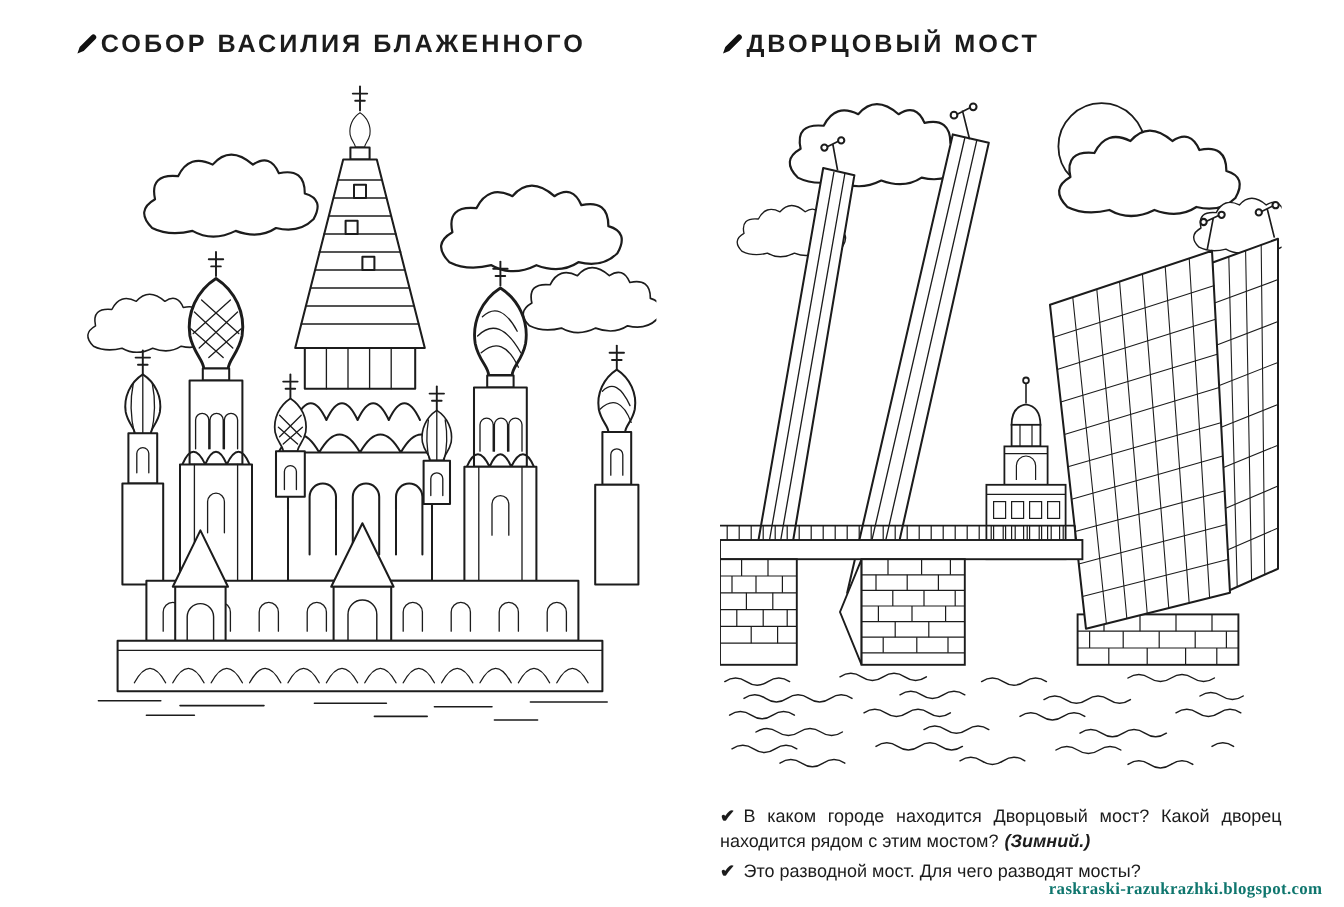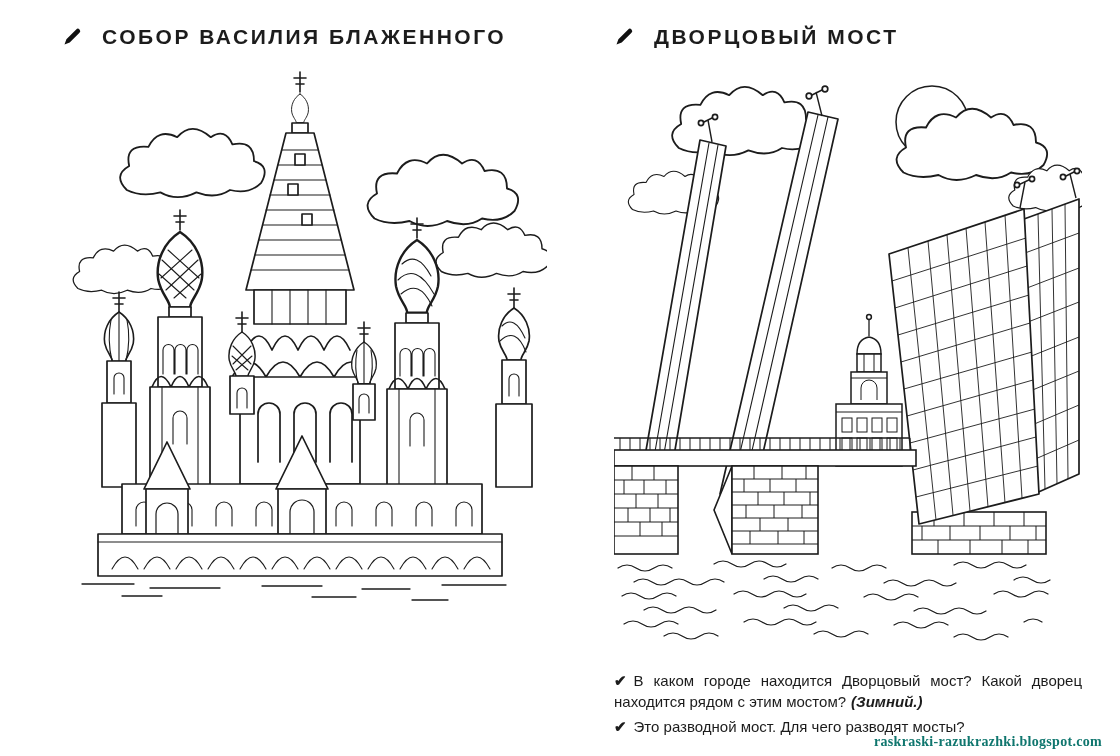--- a/index.html
+++ b/index.html
@@ -6,23 +6,23 @@
   html,body { width:1120px; height:756px; }
   body {
     background:#ffffff;
     font-family:"Liberation Sans", sans-serif;
     color:#1c1c1c;
     position:relative;
     overflow:hidden;
   }
   .col { position:absolute; top:22px; height:734px; }
   .col-left  { left:62px;  width:486px; }
-  .col-right { left:614px; width:468px; }
-
-  .title-row { display:flex; align-items:center; gap:20px; height:30px; }
+  .col-right { left:600px; width:468px; }
+
+  .title-row { display:flex; align-items:center; gap:2px; height:30px; }
   .title-row h1 {
     font-size:21px; font-weight:bold; letter-spacing:2.5px;
     white-space:nowrap;
   }
   .pencil { display:inline-flex; width:20px; height:20px; }
 
   .art { position:absolute; left:0; }
   .col-left  .art { top:42px; }
   .col-right .art { top:52px; }
   .art svg { display:block; }

